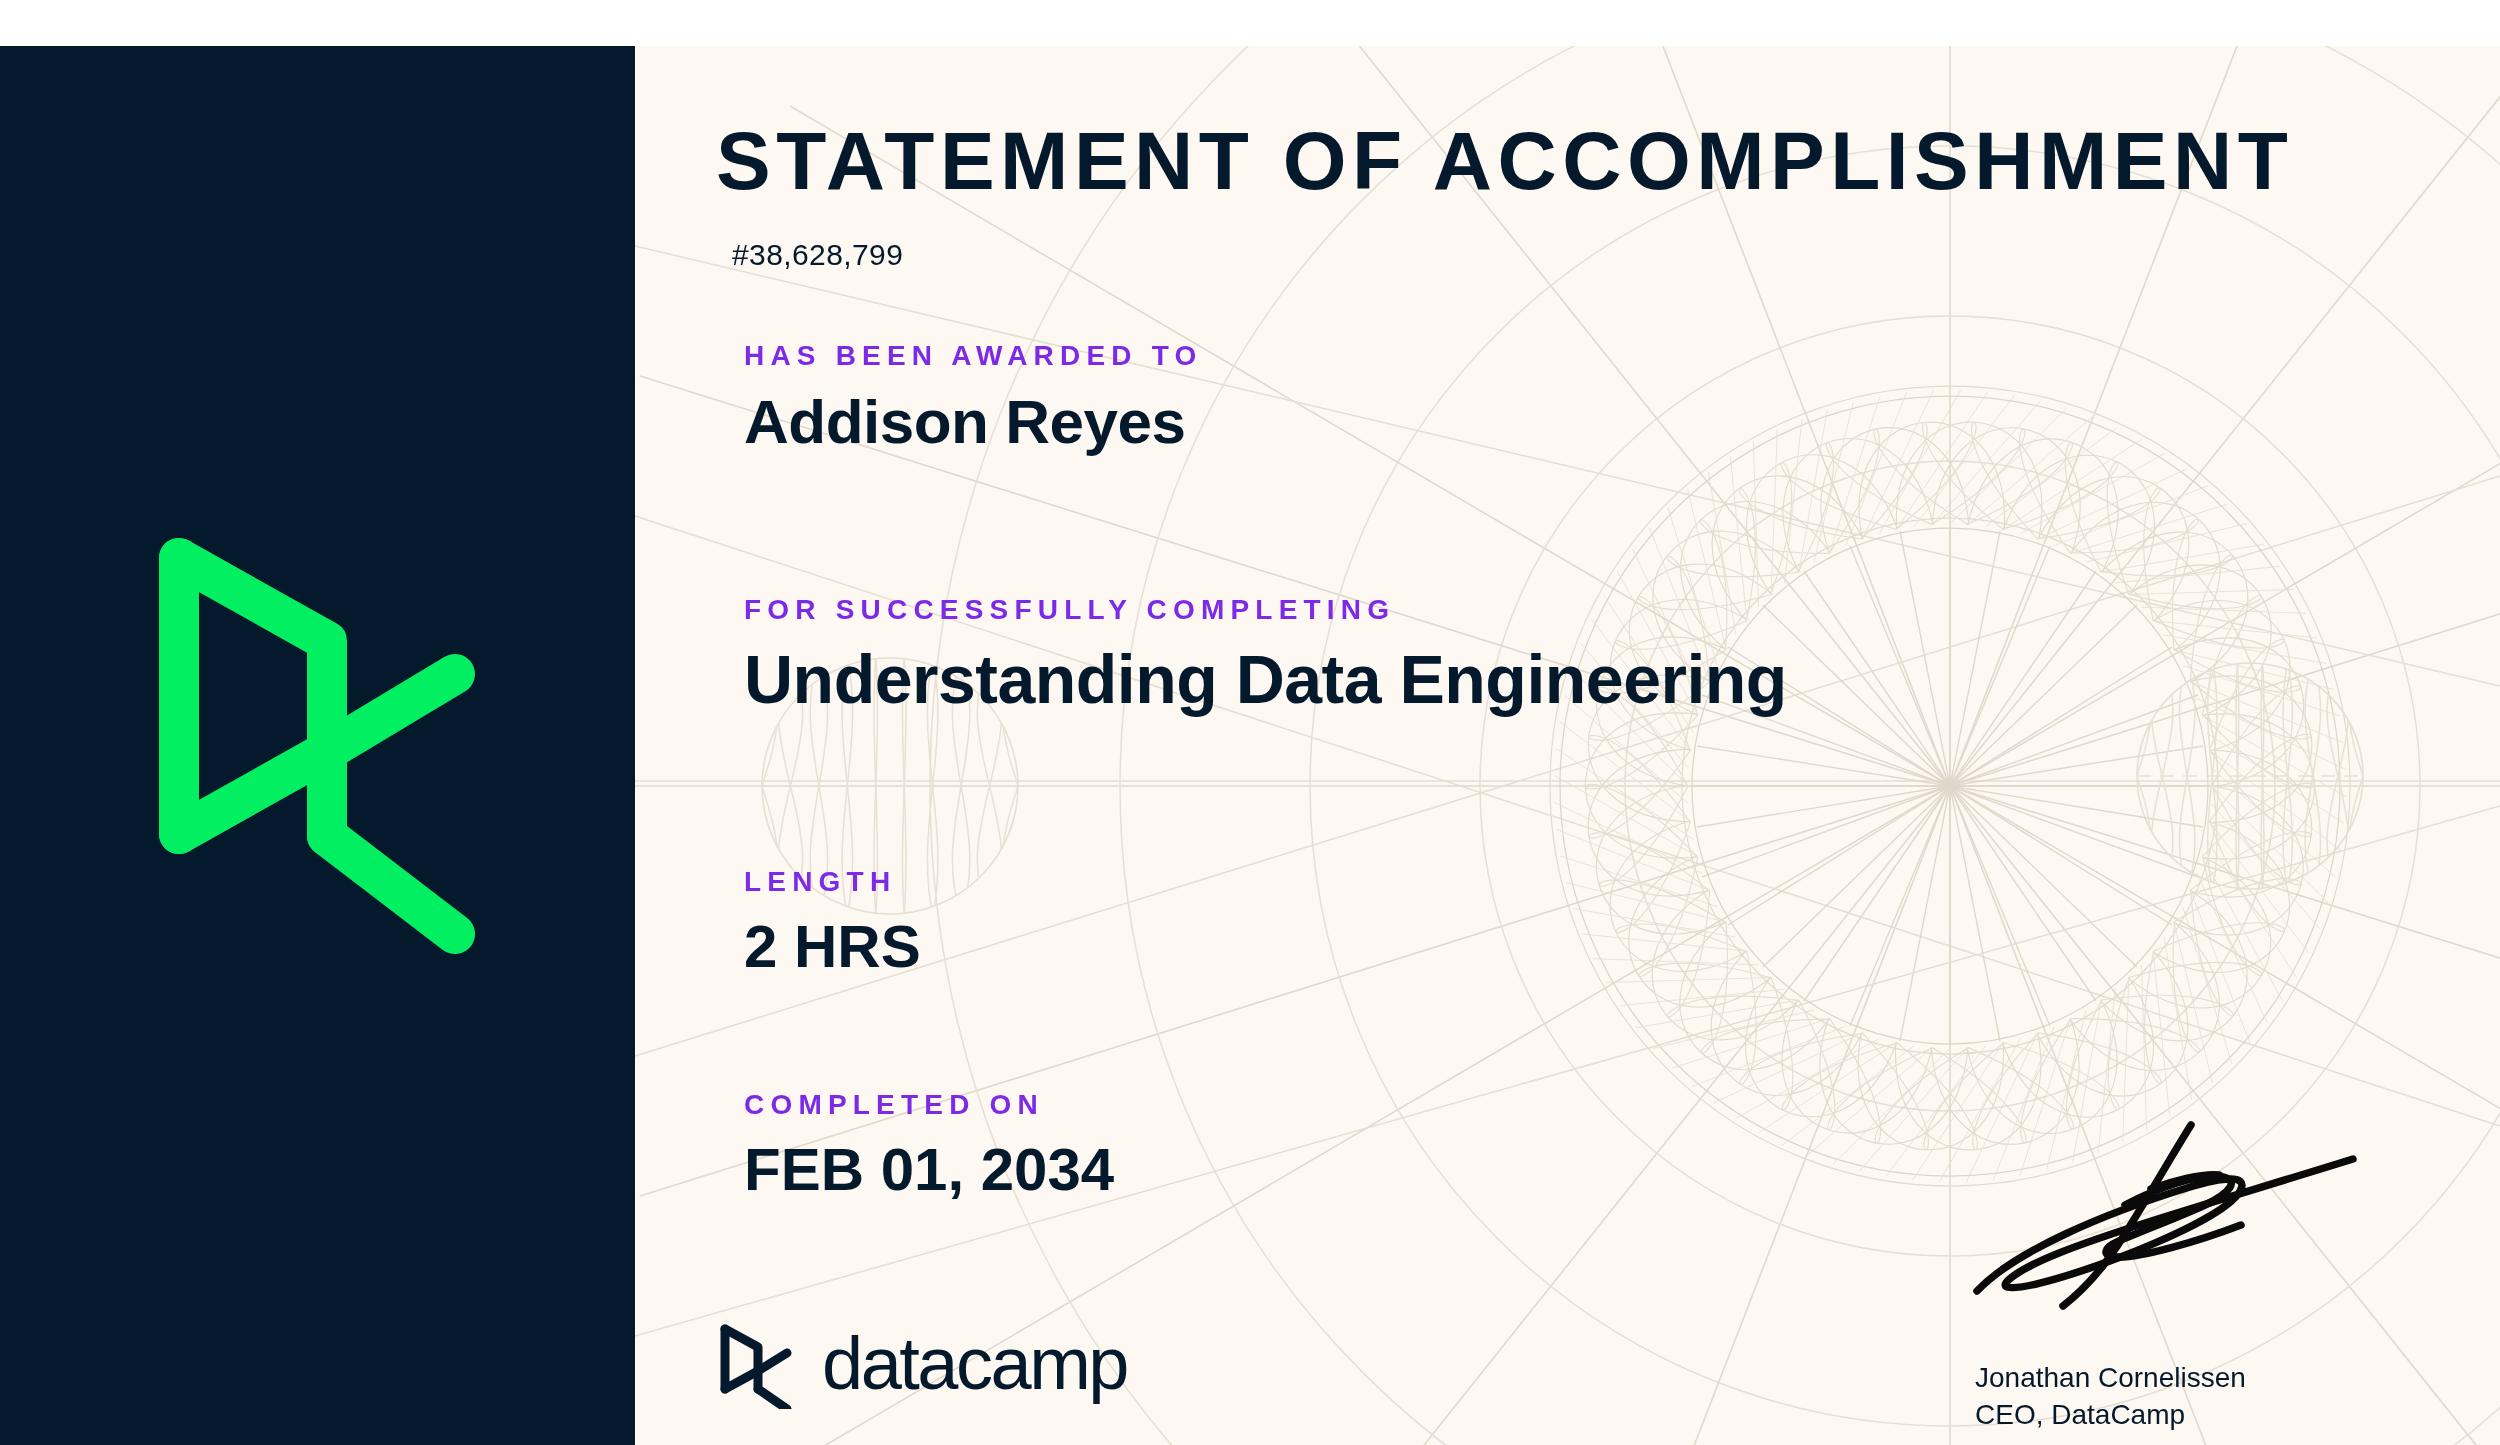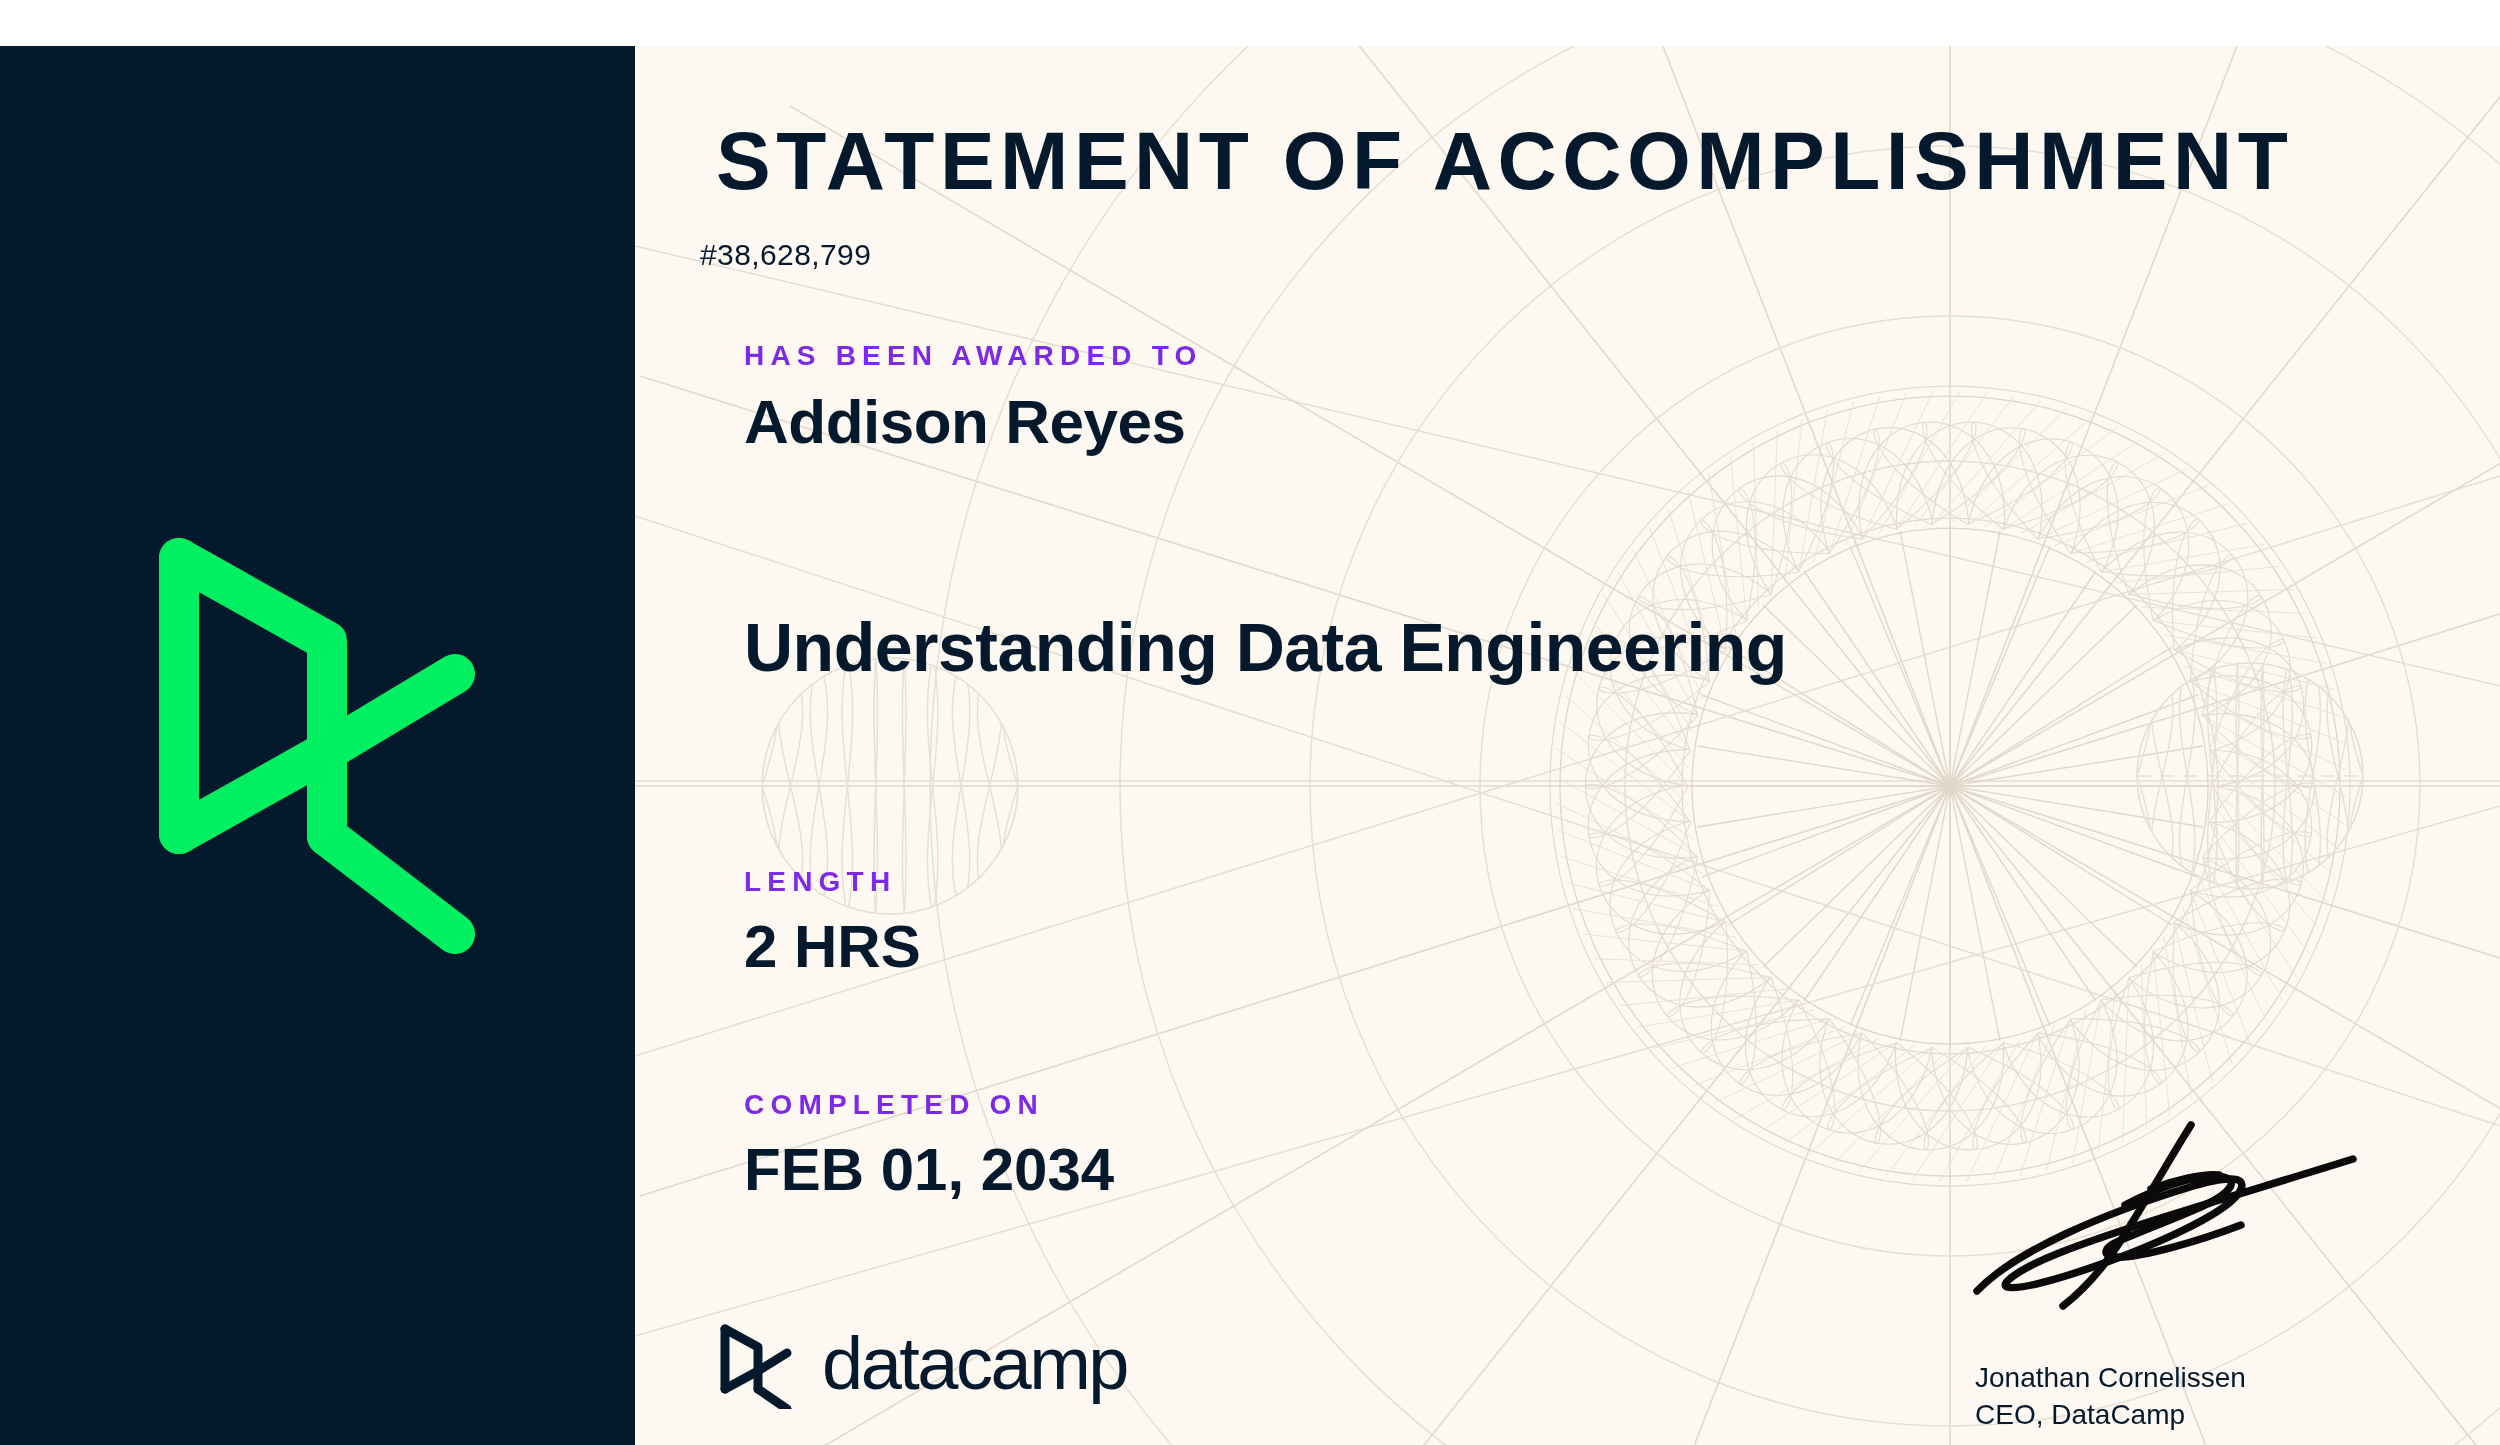--- a/index.html
+++ b/index.html
@@ -60,21 +60,21 @@
     top: 68px;
     font-size: 82px;
     font-weight: 700;
     letter-spacing: 5.5px;
     color: #05192D;
     white-space: nowrap;
   }
 
   .cert-number {
     position: absolute;
-    left: 700px;
+    left: 732px;
     top: 192px;
     font-size: 30px;
     font-weight: 400;
     letter-spacing: 0.4px;
     color: #05192D;
     white-space: nowrap;
   }
 
   .field { position: absolute; left: 744px; }
   .field-label {
@@ -898,20 +898,21 @@
     <div class="cert-title">STATEMENT OF ACCOMPLISHMENT</div>
 
     <div class="cert-number">#38,628,799</div>
 
     <div class="field" id="field-awarded">
       <div class="field-label">HAS BEEN AWARDED TO</div>
       <div class="field-value">Addison Reyes</div>
     </div>
 
     <div class="field" id="field-course">
+      <div class="field-label">FOR SUCCESSFULLY COMPLETING</div>
       <div class="field-value course">Understanding Data Engineering</div>
     </div>
 
     <div class="field" id="field-length">
       <div class="field-label">LENGTH</div>
       <div class="field-value small">2 HRS</div>
     </div>
 
     <div class="field" id="field-date">
       <div class="field-label">COMPLETED ON</div>

